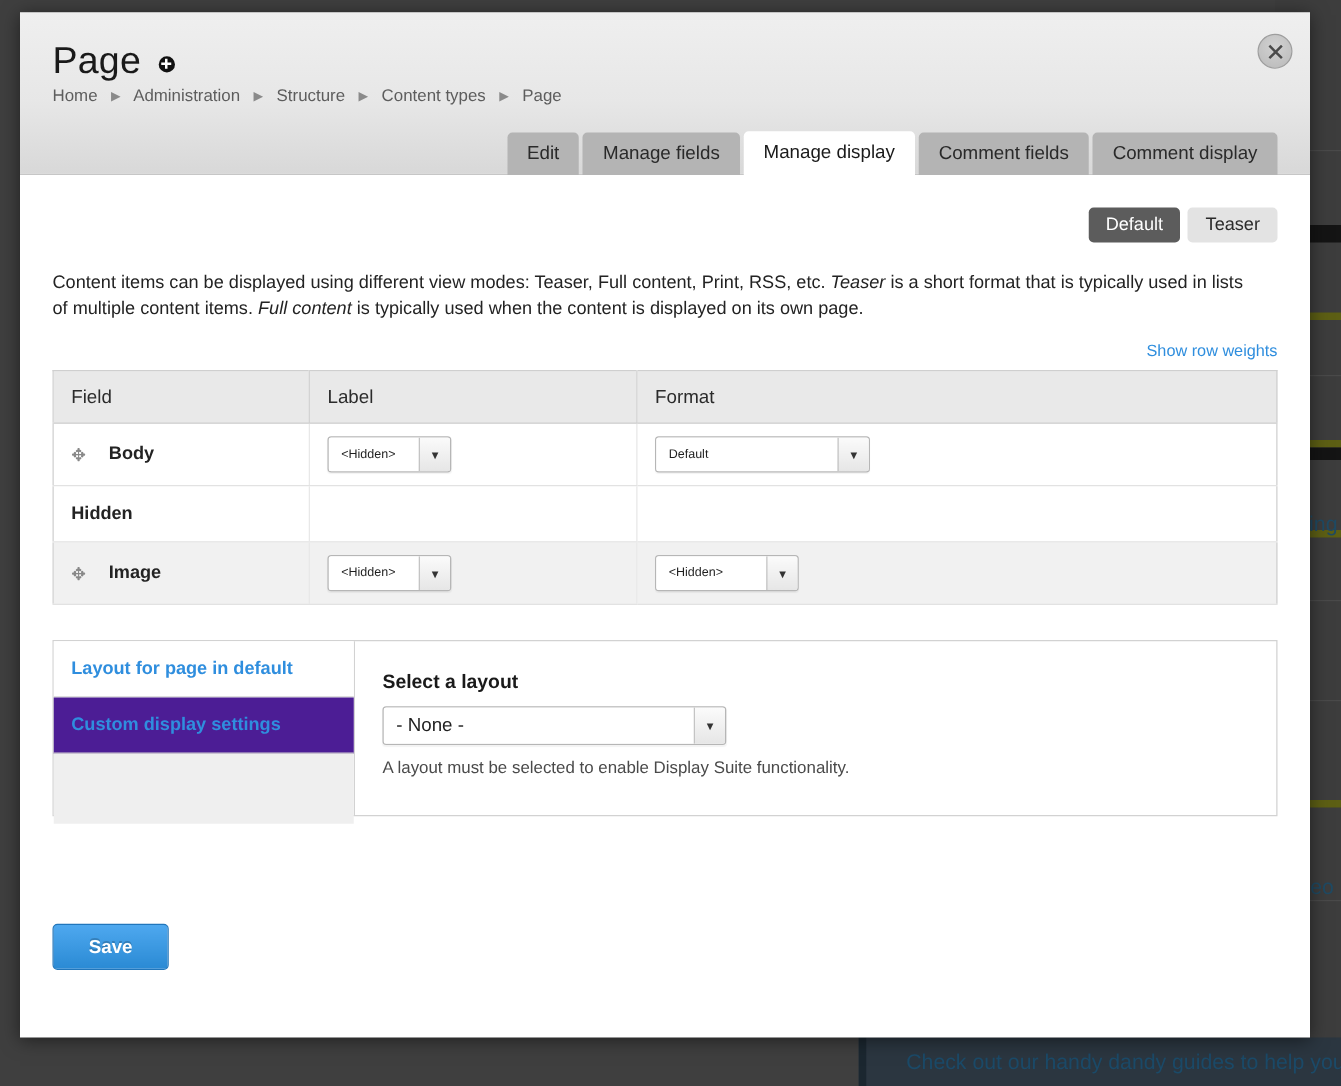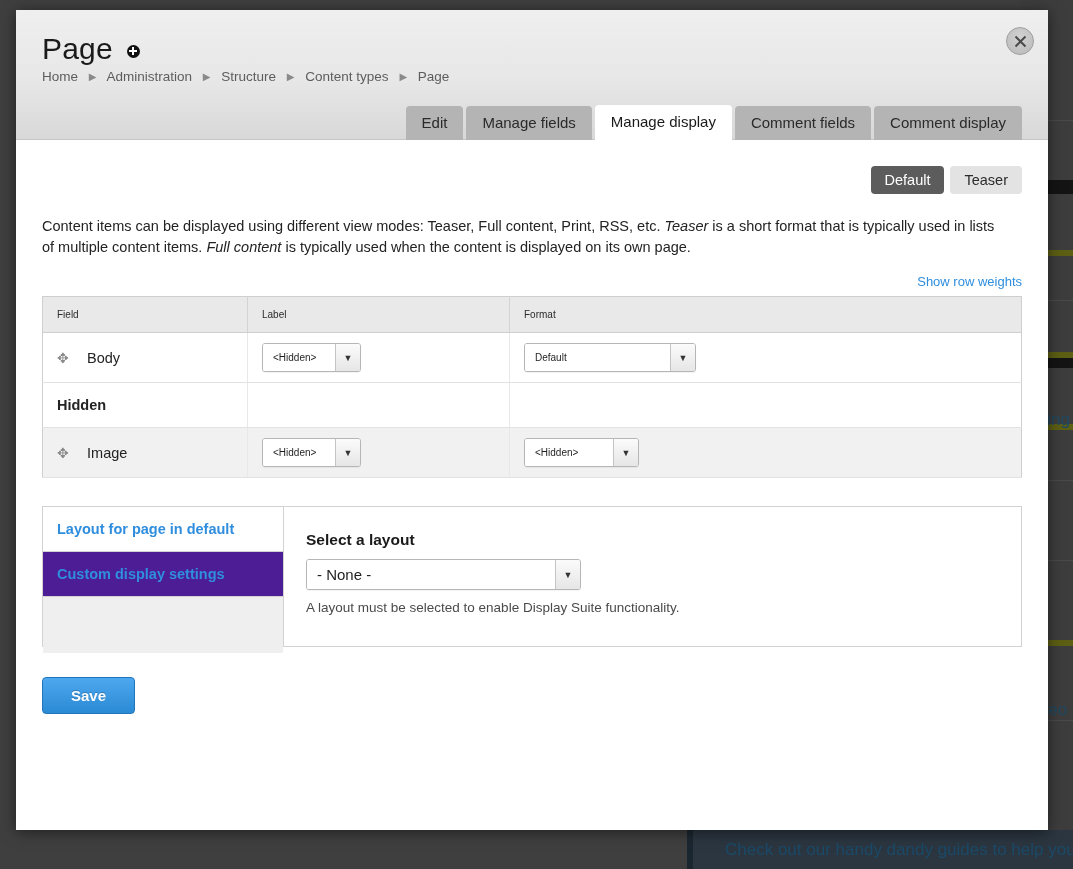--- a/index.html
+++ b/index.html
@@ -120,42 +120,42 @@
     font-size: 13px; color: #2f8ede; text-decoration: none; cursor: pointer;
   }
 
   
   #field-table {
     width: 980px; border-collapse: collapse;
     border: 1px solid #cfcfcf; background: #fff;
   }
   #field-table thead th {
     background: #e9e9e9;
-    font-size: 10px; font-weight: normal; color: #2b2b2b;
+    font-size: 15px; font-weight: normal; color: #2b2b2b;
     text-align: left; padding: 12px 14px;
     border-right: 1px solid #d3d3d3;
     border-bottom: 1px solid #cfcfcf;
   }
   #field-table thead th:last-child { border-right: none; }
   #field-table td {
     padding: 10px 14px; font-size: 14.5px; color: #232323;
     border-bottom: 1px solid #e2e2e2; vertical-align: middle;
   }
   #field-table tr.shaded td { background: #f1f1f1; }
   #field-table tr.region-row td {
     font-weight: bold; font-size: 14.5px; padding-top: 14px; padding-bottom: 14px;
   }
   td.col-field { width: 205px; }
   td.col-label { width: 262px; border-left: 1px solid #e8e8e8; }
   td.col-format { border-left: 1px solid #e8e8e8; }
   .drag-handle {
     display: inline-block; width: 14px; color: #888; font-size: 14px;
     margin-right: 12px; cursor: move; vertical-align: middle;
   }
-  .field-name { vertical-align: middle; }
+  .field-name { vertical-align: middle; font-weight: bold; }
 
   
   .sel {
     display: inline-flex; align-items: stretch;
     border: 1px solid #b6b6b6; border-radius: 3px; background: #fff;
     height: 29px; cursor: pointer; overflow: hidden;
     box-shadow: 0 1px 1px rgba(0,0,0,.05);
   }
   .sel .sel-val {
     display: flex; align-items: center; padding: 0 10px;
@@ -187,21 +187,21 @@
   .ds-tab.muted { background: #4c1d95; }
   #ds-tab-filler { height: 56px; background: #efefef; }
   #ds-content { flex: 1; padding: 24px 22px; }
   #ds-content h3 {
     margin: 0 0 10px; font-size: 15.5px; color: #1a1a1a; font-weight: bold;
   }
   #ds-help { margin-top: 10px; font-size: 13.5px; color: #4a4a4a; }
 
   
   #save-btn {
-    margin-top: 30px; display: inline-block;
+    margin-top: 86px; display: inline-block;
     background: linear-gradient(to bottom,#4ea8ef,#2a8ad4);
     border: 1px solid #2176bb; border-radius: 4px;
     color: #fff; font-size: 15px; font-weight: bold;
     padding: 9px 28px; cursor: pointer;
     text-shadow: 0 -1px 0 rgba(0,0,0,.2);
   }
 
   em { font-style: italic; }
 </style>
 </head>

